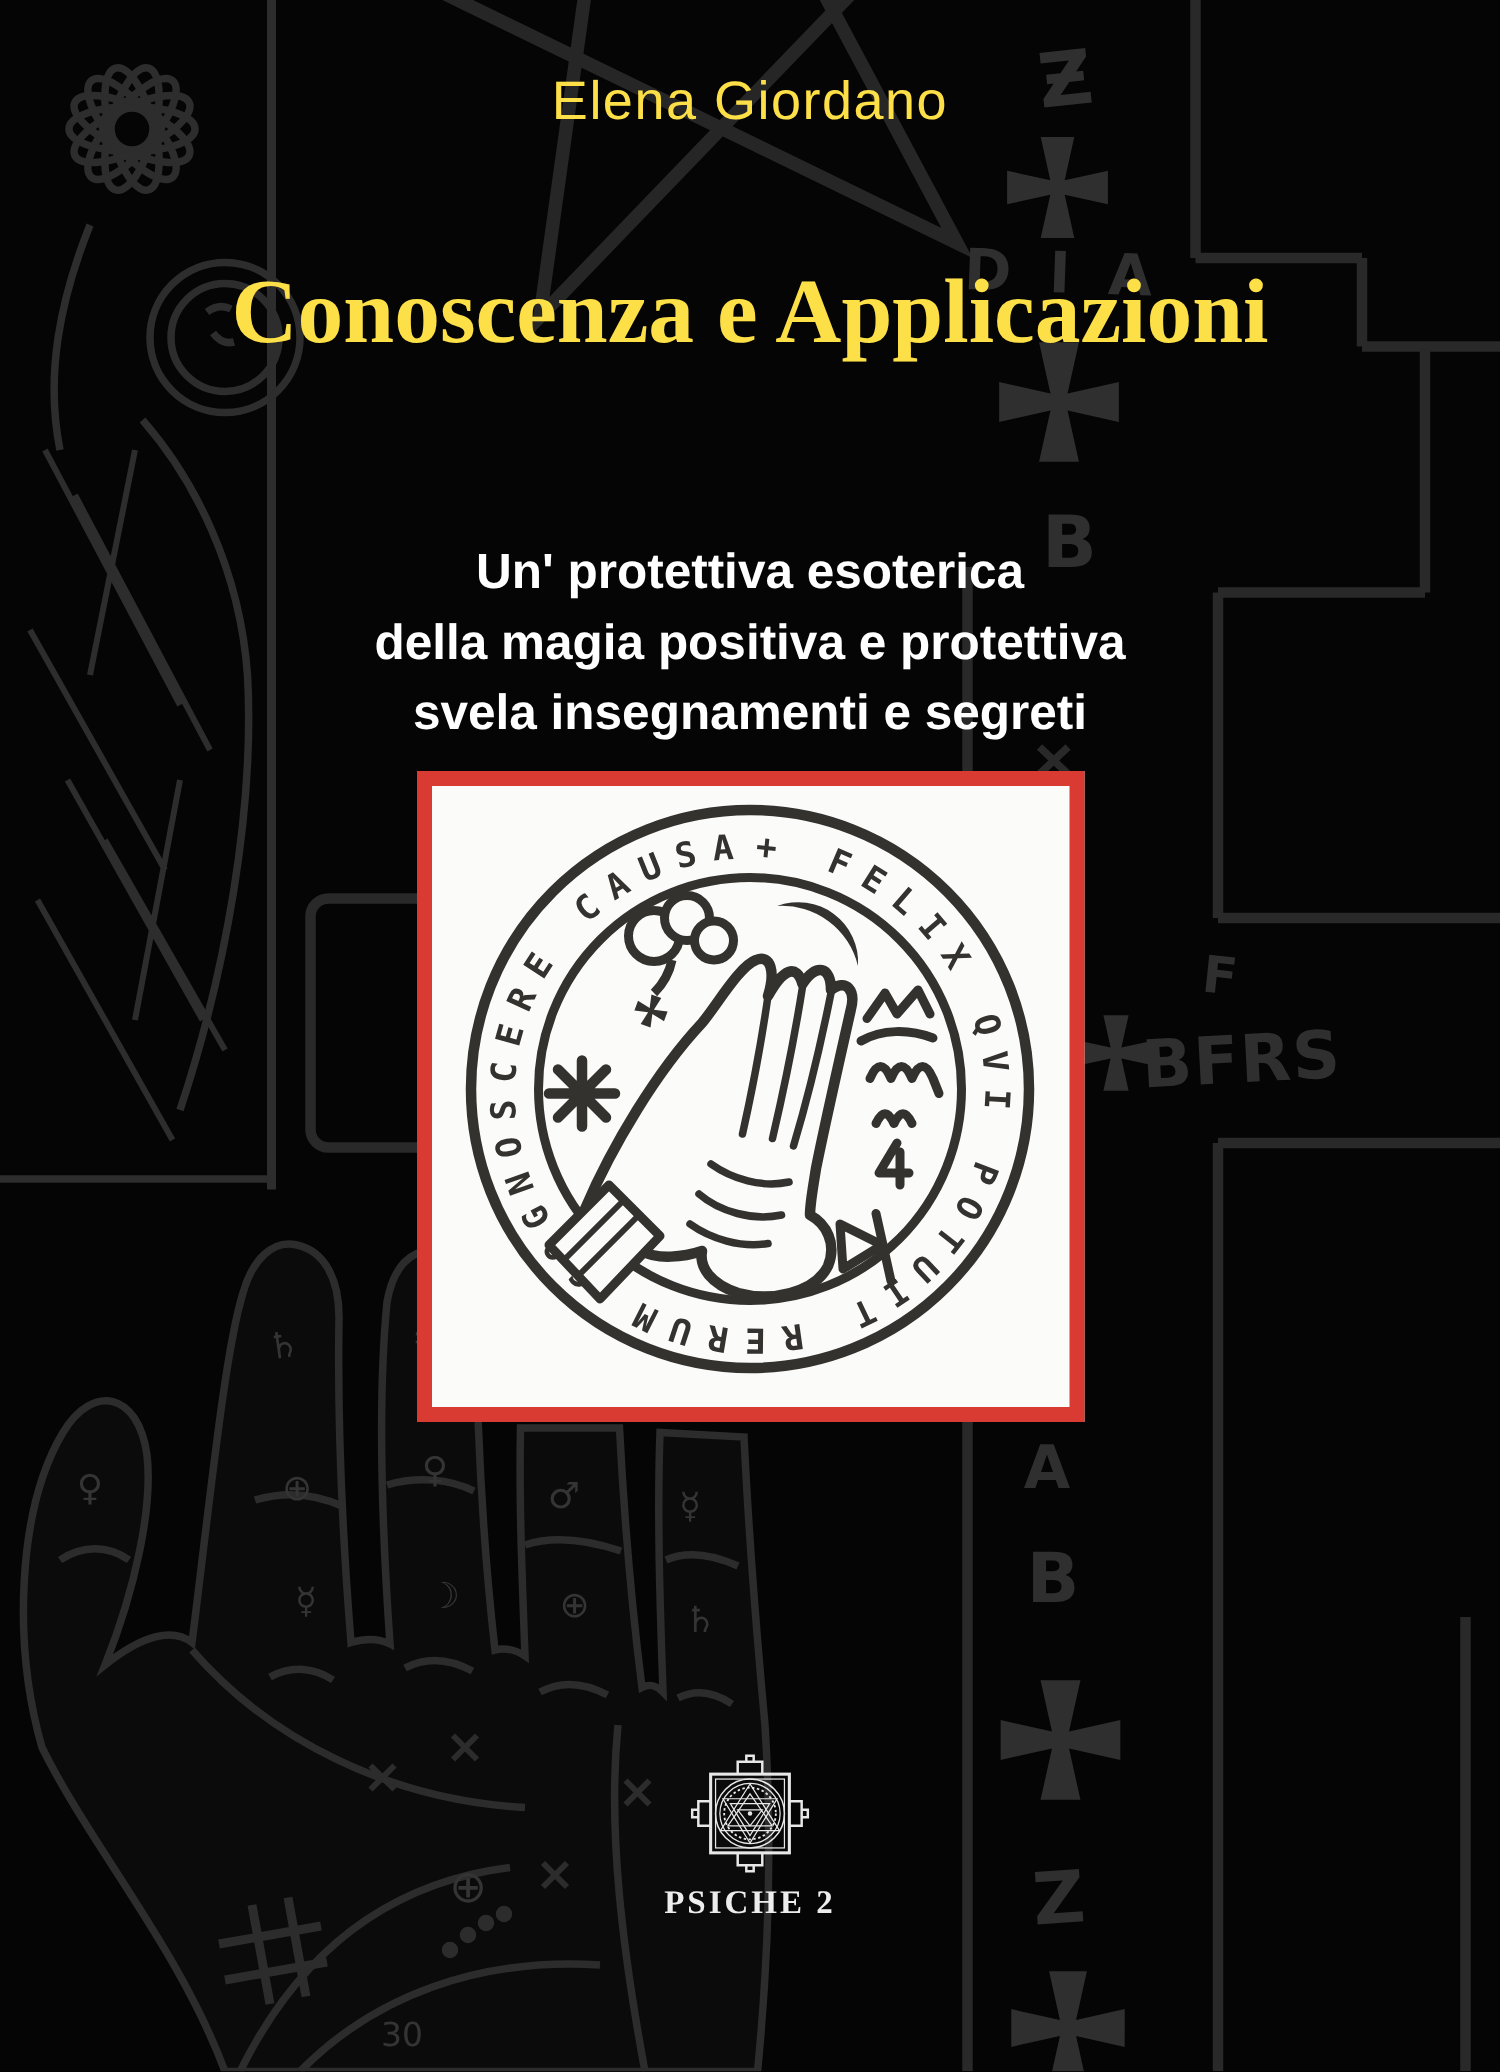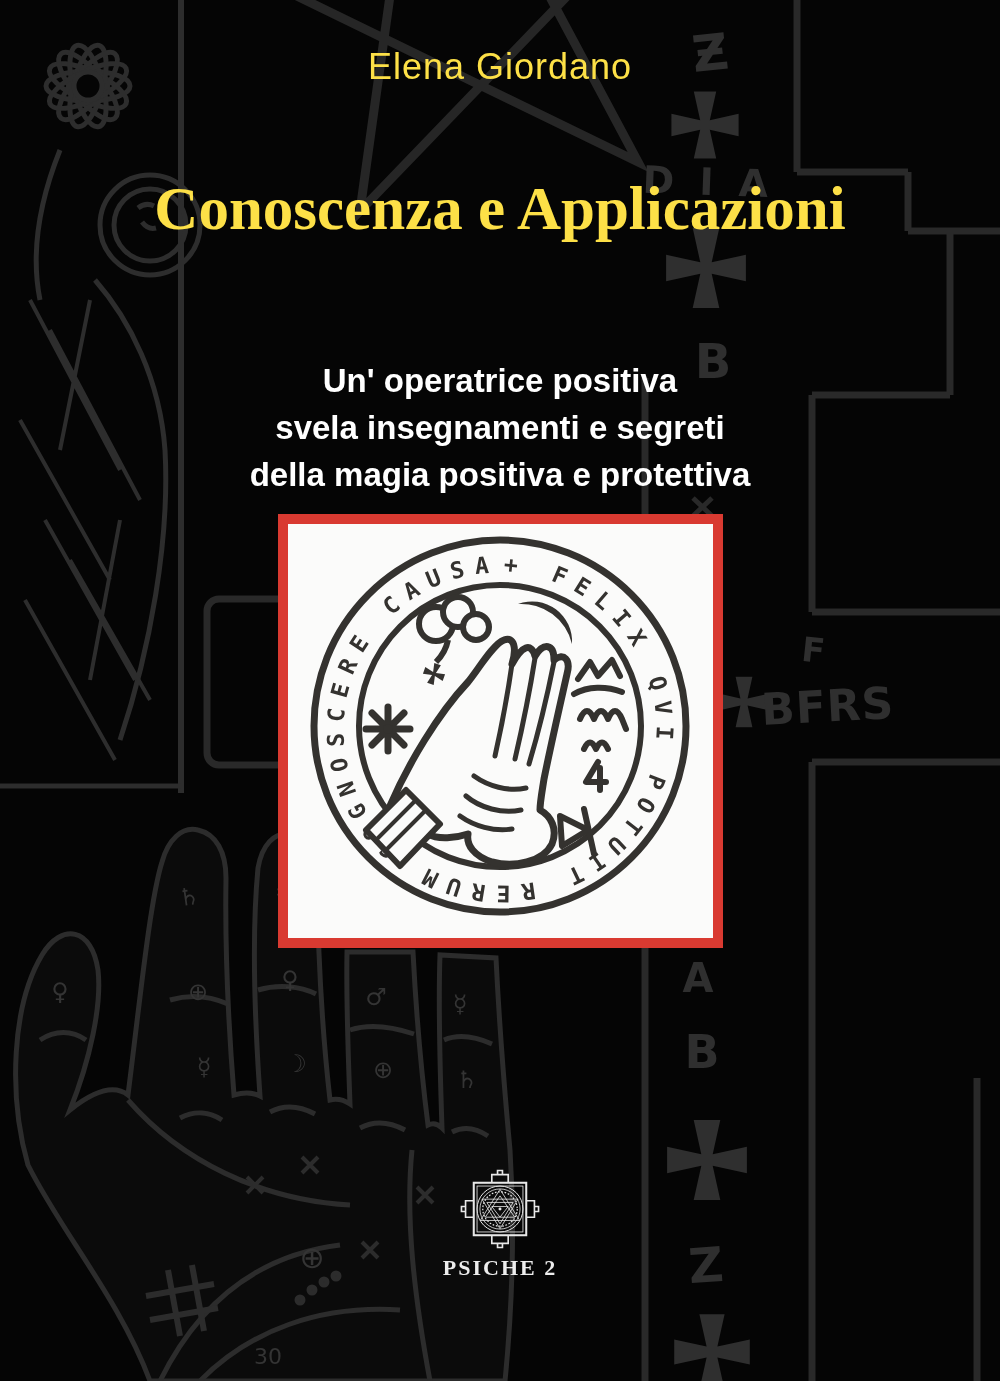--- a/index.html
+++ b/index.html
@@ -128,23 +128,23 @@
     </g>
   </svg>
 
   <div class="abs ctr author">Elena Giordano</div>
 
   <div class="abs ctr title">
     <div>Conoscenza e Applicazioni</div>
   </div>
 
   <div class="abs ctr subtitle">
-    <div>Un' operatrice positiva</div>
+    <div>Un' protettiva esoterica</div>
+    <div>della magia positiva e protettiva</div>
     <div>svela insegnamenti e segreti</div>
-    <div>della magia positiva e protettiva</div>
   </div>
 
   <div class="abs seal">
     <svg width="425" height="414" viewBox="0 0 425 414">
       <defs>
         <path id="rimcircle" d="M 212,42 a 163,163 0 1 1 -0.01,0" fill="none"></path>
       </defs>
       <circle cx="212" cy="202" r="186" fill="none" stroke="#34322f" stroke-width="7"></circle>
       <circle cx="212" cy="202" r="141" fill="none" stroke="#34322f" stroke-width="6"></circle>
       <text font-family="DejaVu Sans Mono, monospace" font-size="23" font-weight="bold" fill="#34322f" letter-spacing="11" style="letter-spacing:11px">

